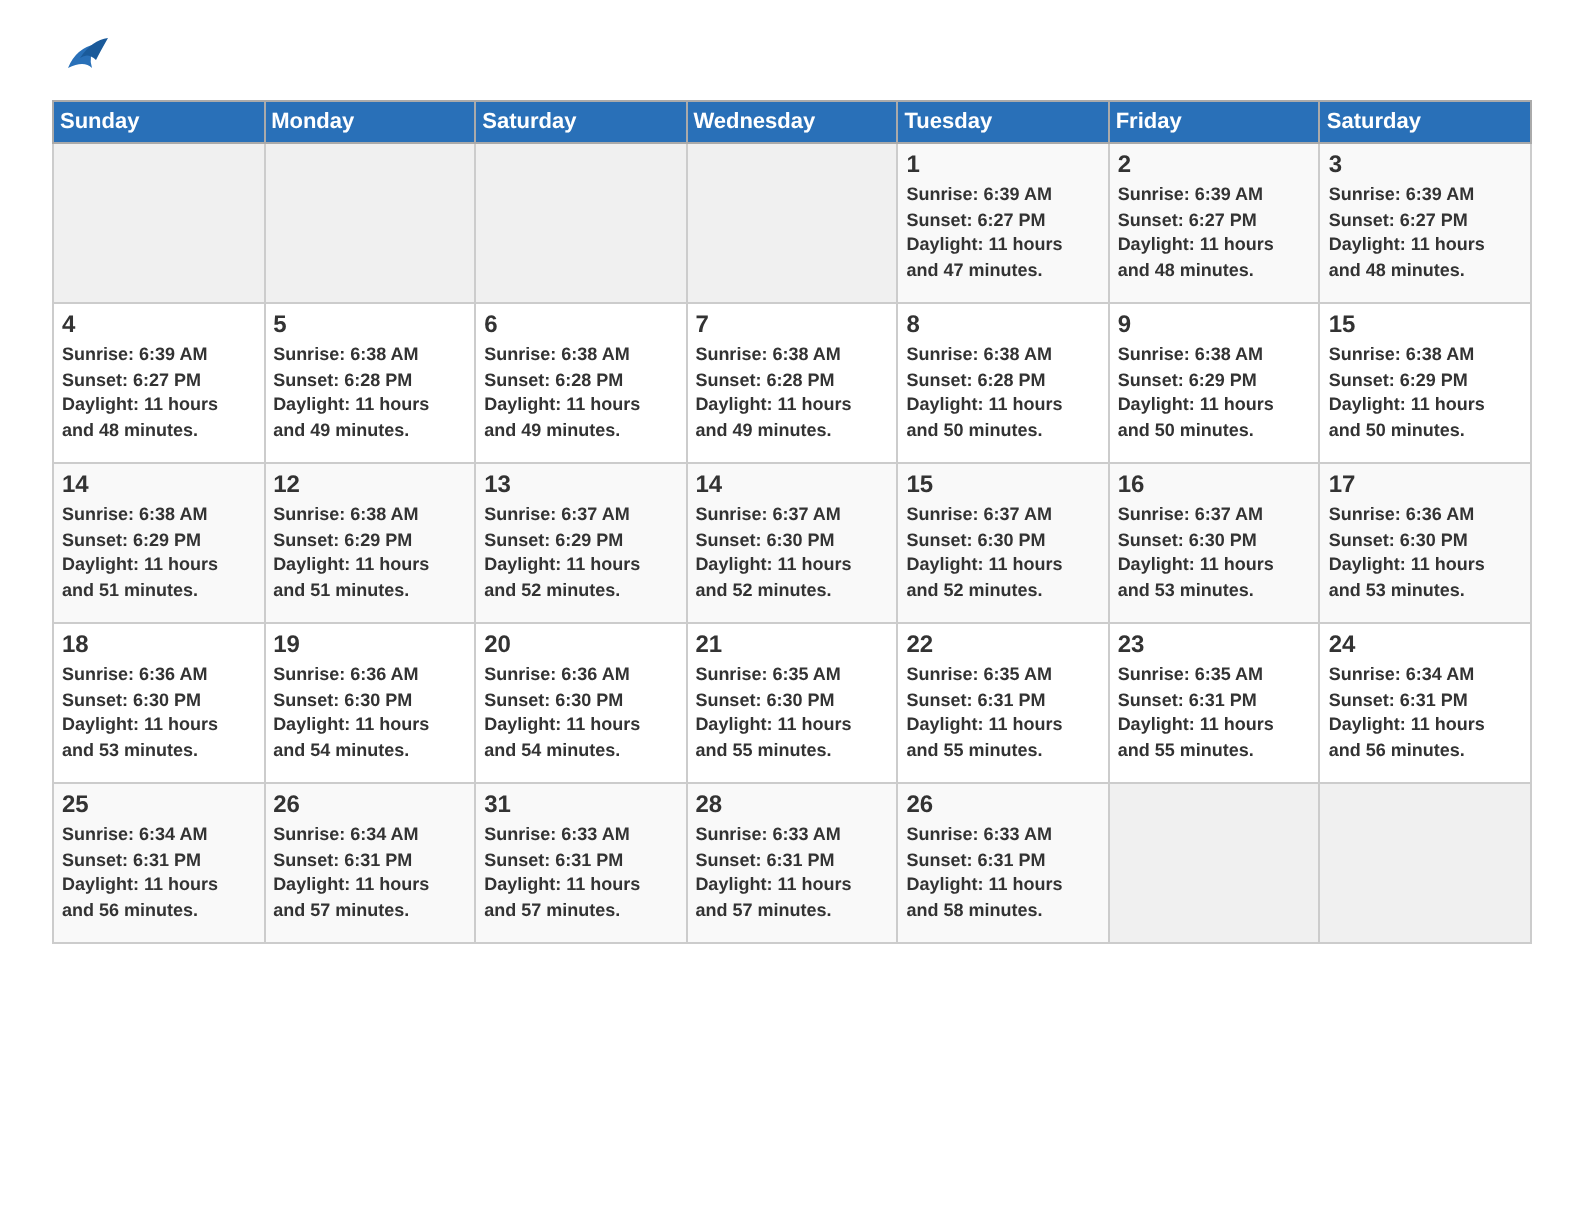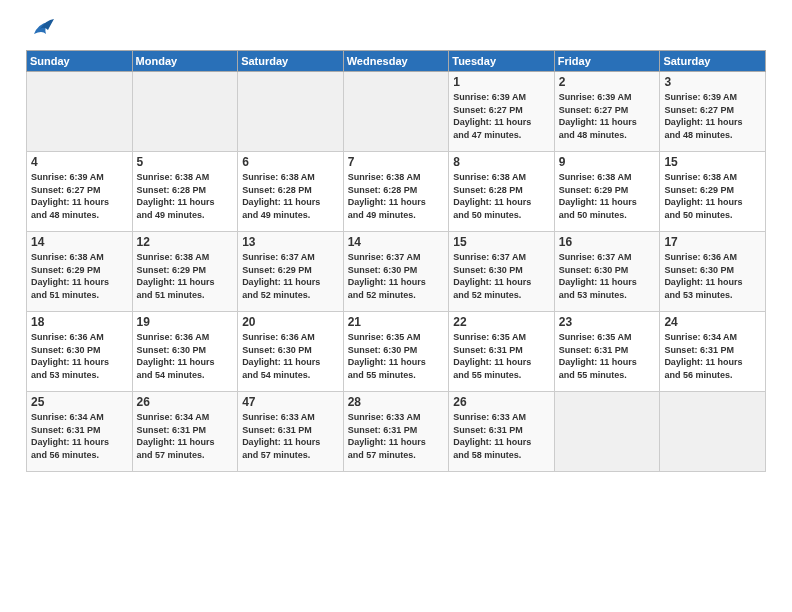--- a/index.html
+++ b/index.html
@@ -322,21 +322,21 @@
 and 56 minutes.</div>
           </td>
           <td>
             <span class="day-num">26</span>
             <div class="day-info" style="white-space: pre-line;">Sunrise: 6:34 AM
 Sunset: 6:31 PM
 Daylight: 11 hours
 and 57 minutes.</div>
           </td>
           <td>
-            <span class="day-num">47</span>
+            <span class="day-num">31</span>
             <div class="day-info" style="white-space: pre-line;">Sunrise: 6:33 AM
 Sunset: 6:31 PM
 Daylight: 11 hours
 and 57 minutes.</div>
           </td>
           <td>
             <span class="day-num">28</span>
             <div class="day-info" style="white-space: pre-line;">Sunrise: 6:33 AM
 Sunset: 6:31 PM
 Daylight: 11 hours

